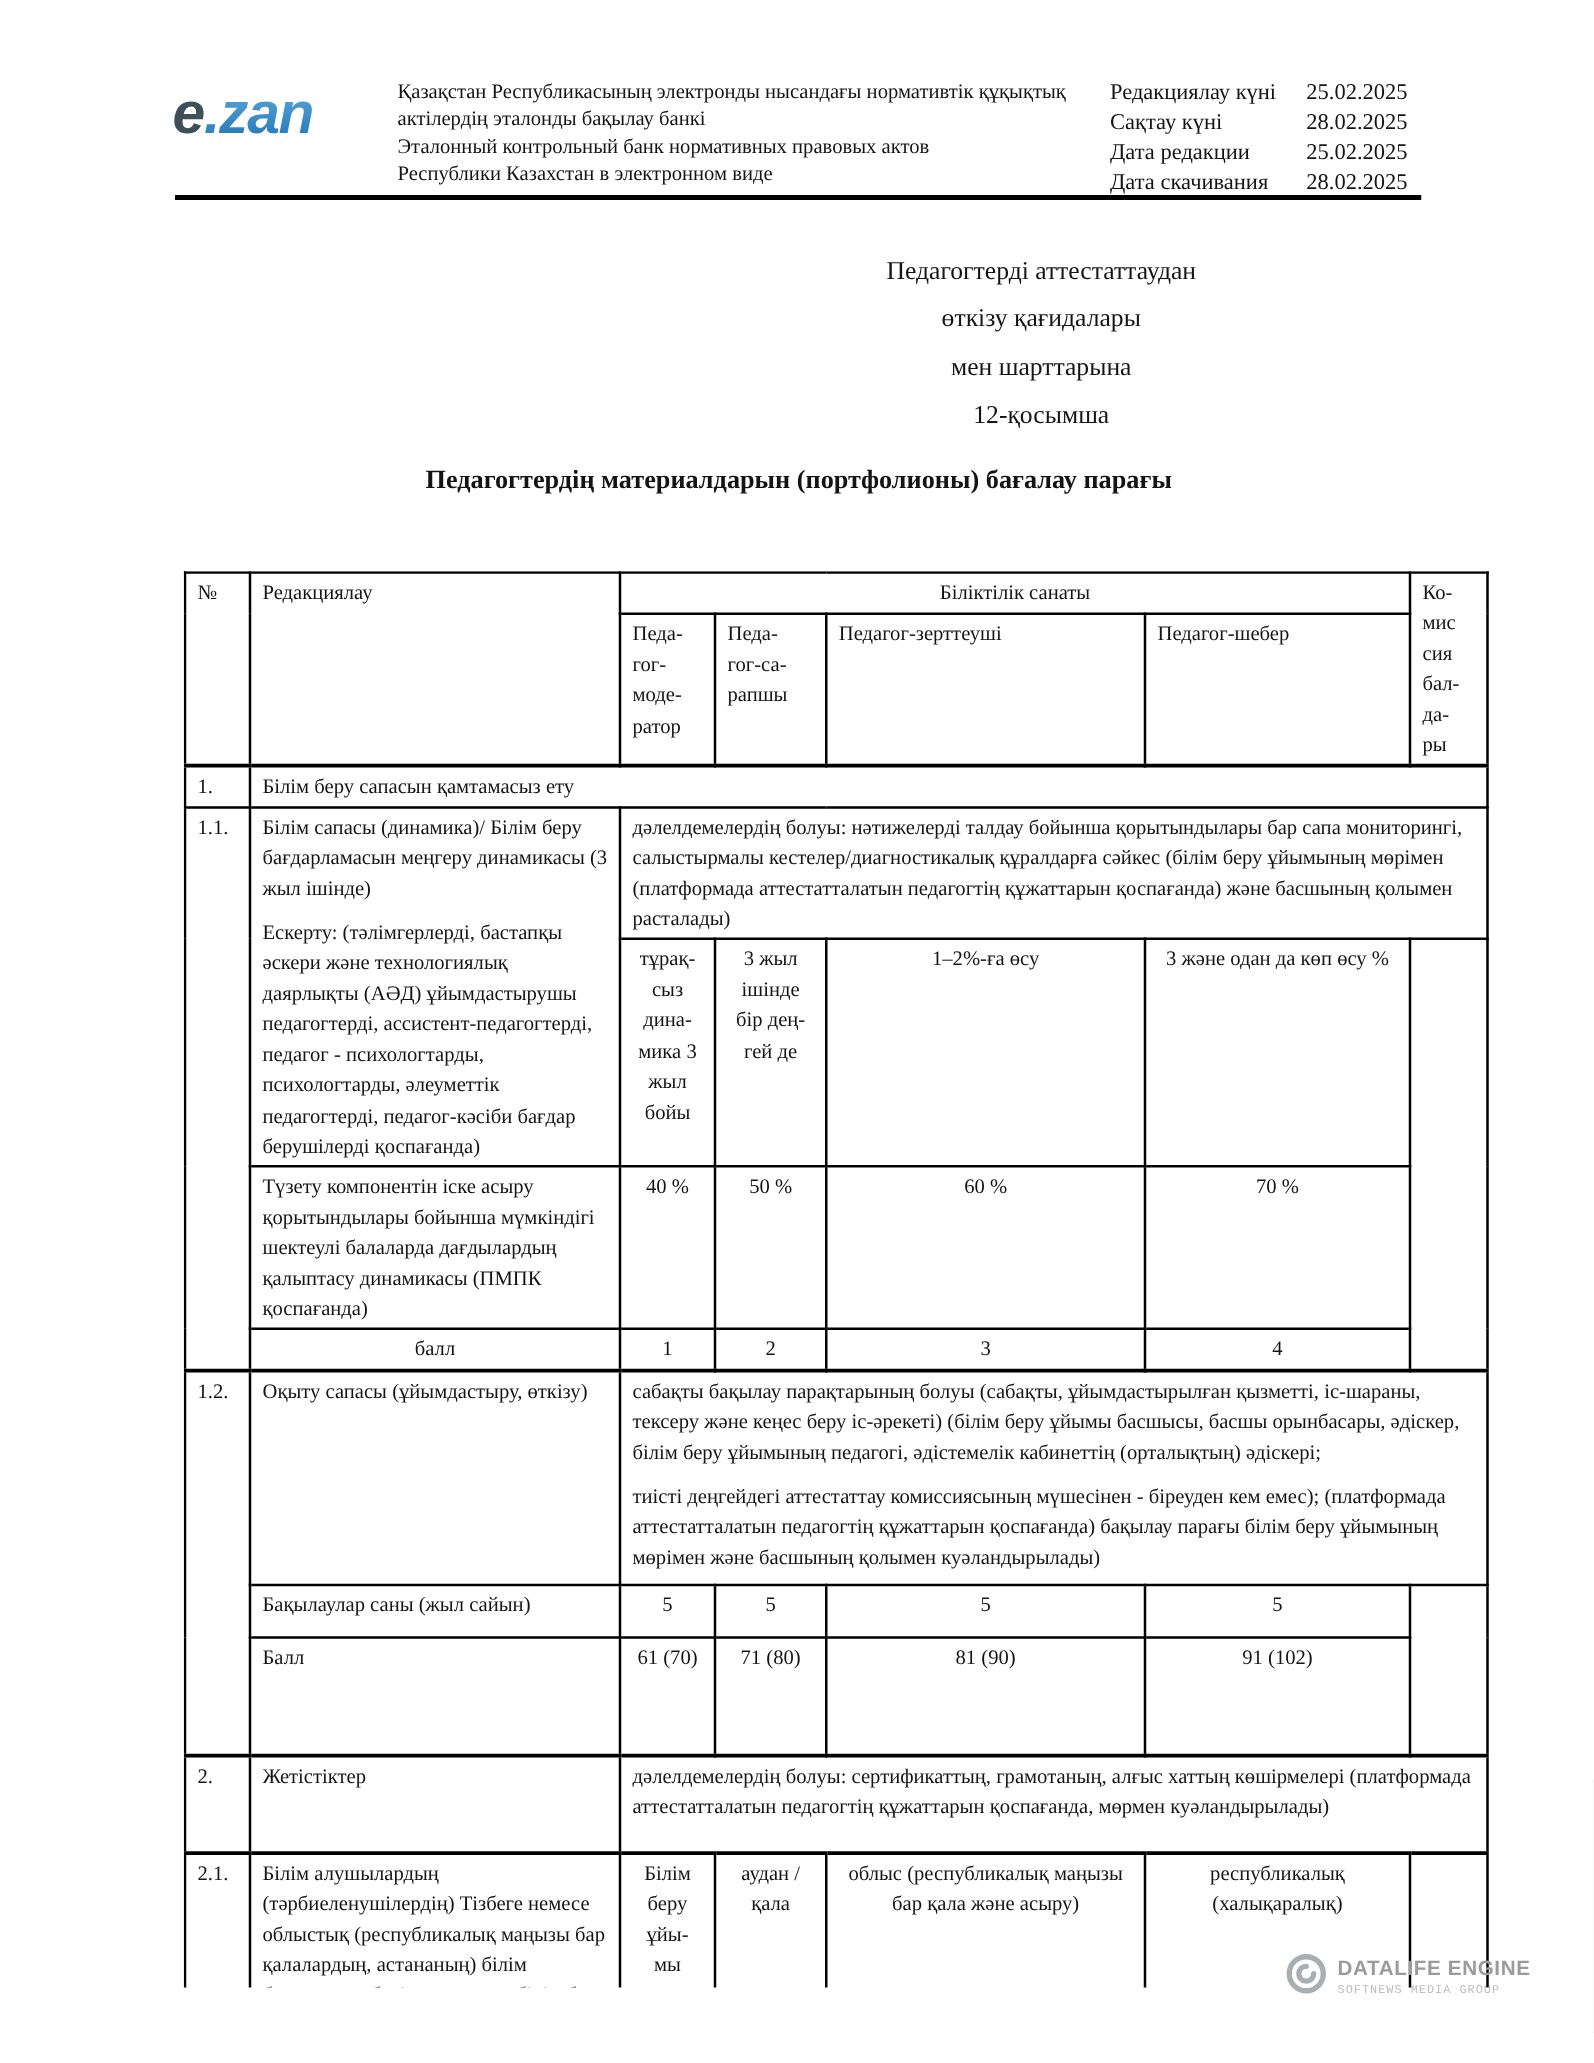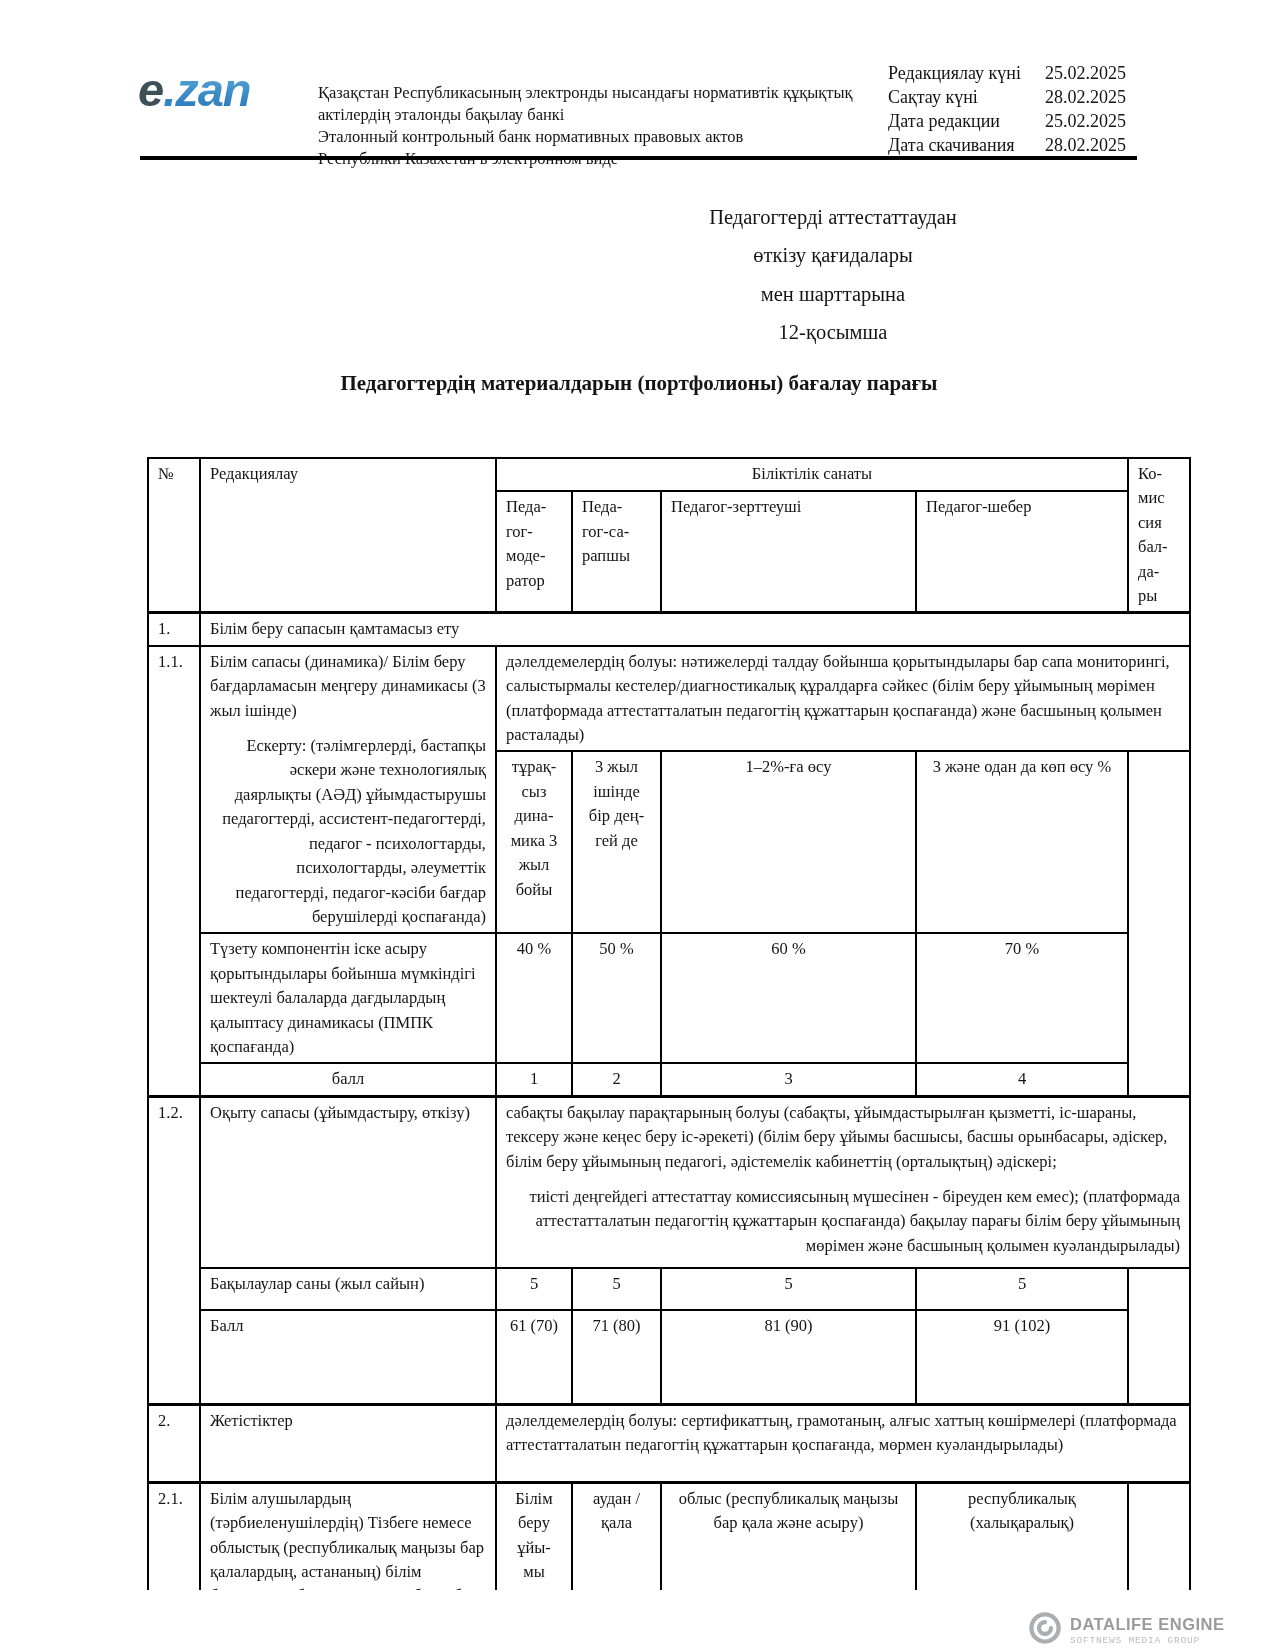--- a/index.html
+++ b/index.html
@@ -17,21 +17,21 @@
     line-height:64px;
   }
   .logo .lg-e   { color:#3d4f57; }
   .logo .lg-dot { color:#2f86c4; }
   .logo .lg-zan { color:#3590cc;
     background:linear-gradient(180deg,#63b0e0 0%, #2b7cba 85%);
     -webkit-background-clip:text; background-clip:text; -webkit-text-fill-color:transparent; }
 
   .masthead-desc {
     position:absolute; left:318px; top:62px; width:580px;
-    font-size:16.5px; line-height:1.33;margin-top:20px;
+    font-size:16.5px; line-height:1.33;
   }
   .masthead-meta {
     position:absolute; left:888px; top:62px; width:250px;
     font-size:18px; line-height:1.33;
   }
   .meta-row { display:flex; }
   .meta-label { width:157px; flex:0 0 157px; }
   .meta-value { flex:1; }
 
   .masthead-rule {
@@ -55,28 +55,28 @@
   }
   table.main {
     border-collapse:collapse; table-layout:fixed; width:1042px;
     font-size:16.5px; line-height:1.48;
   }
   table.main td {
     border:2px solid #000; vertical-align:top;
     padding:3px 9px; overflow:hidden;
   }
   table.main td p { margin:0 0 11px 0; }
-  table.main td p:last-child { margin-bottom:0;text-align:right; }
+  table.main td p:last-child { margin-bottom:0; }
   td.c { text-align:center; padding:3px 4px; }
   tr.thick td { border-top-width:3px; }
   td.nopad { padding:2px 4px; }
 
   
   .watermark {
-    position:absolute; left:1028px; top:1611px; width:220px;
+    position:absolute; left:1028px; top:1562px; width:220px;
     display:flex; align-items:center; gap:8px;
     font-family:"Liberation Sans", sans-serif;
   }
   .wm-icon { flex:0 0 34px; }
   .wm-title { font-size:16.5px; font-weight:bold; color:#9b9b9b; letter-spacing:0.5px; white-space:nowrap; }
   .wm-sub   { font-size:9.5px; color:#bcbcbc; letter-spacing:0.8px; white-space:nowrap; margin-top:1px;font-family:Liberation Mono, monospace; }
 </style>
 </head>
 <body>
 

